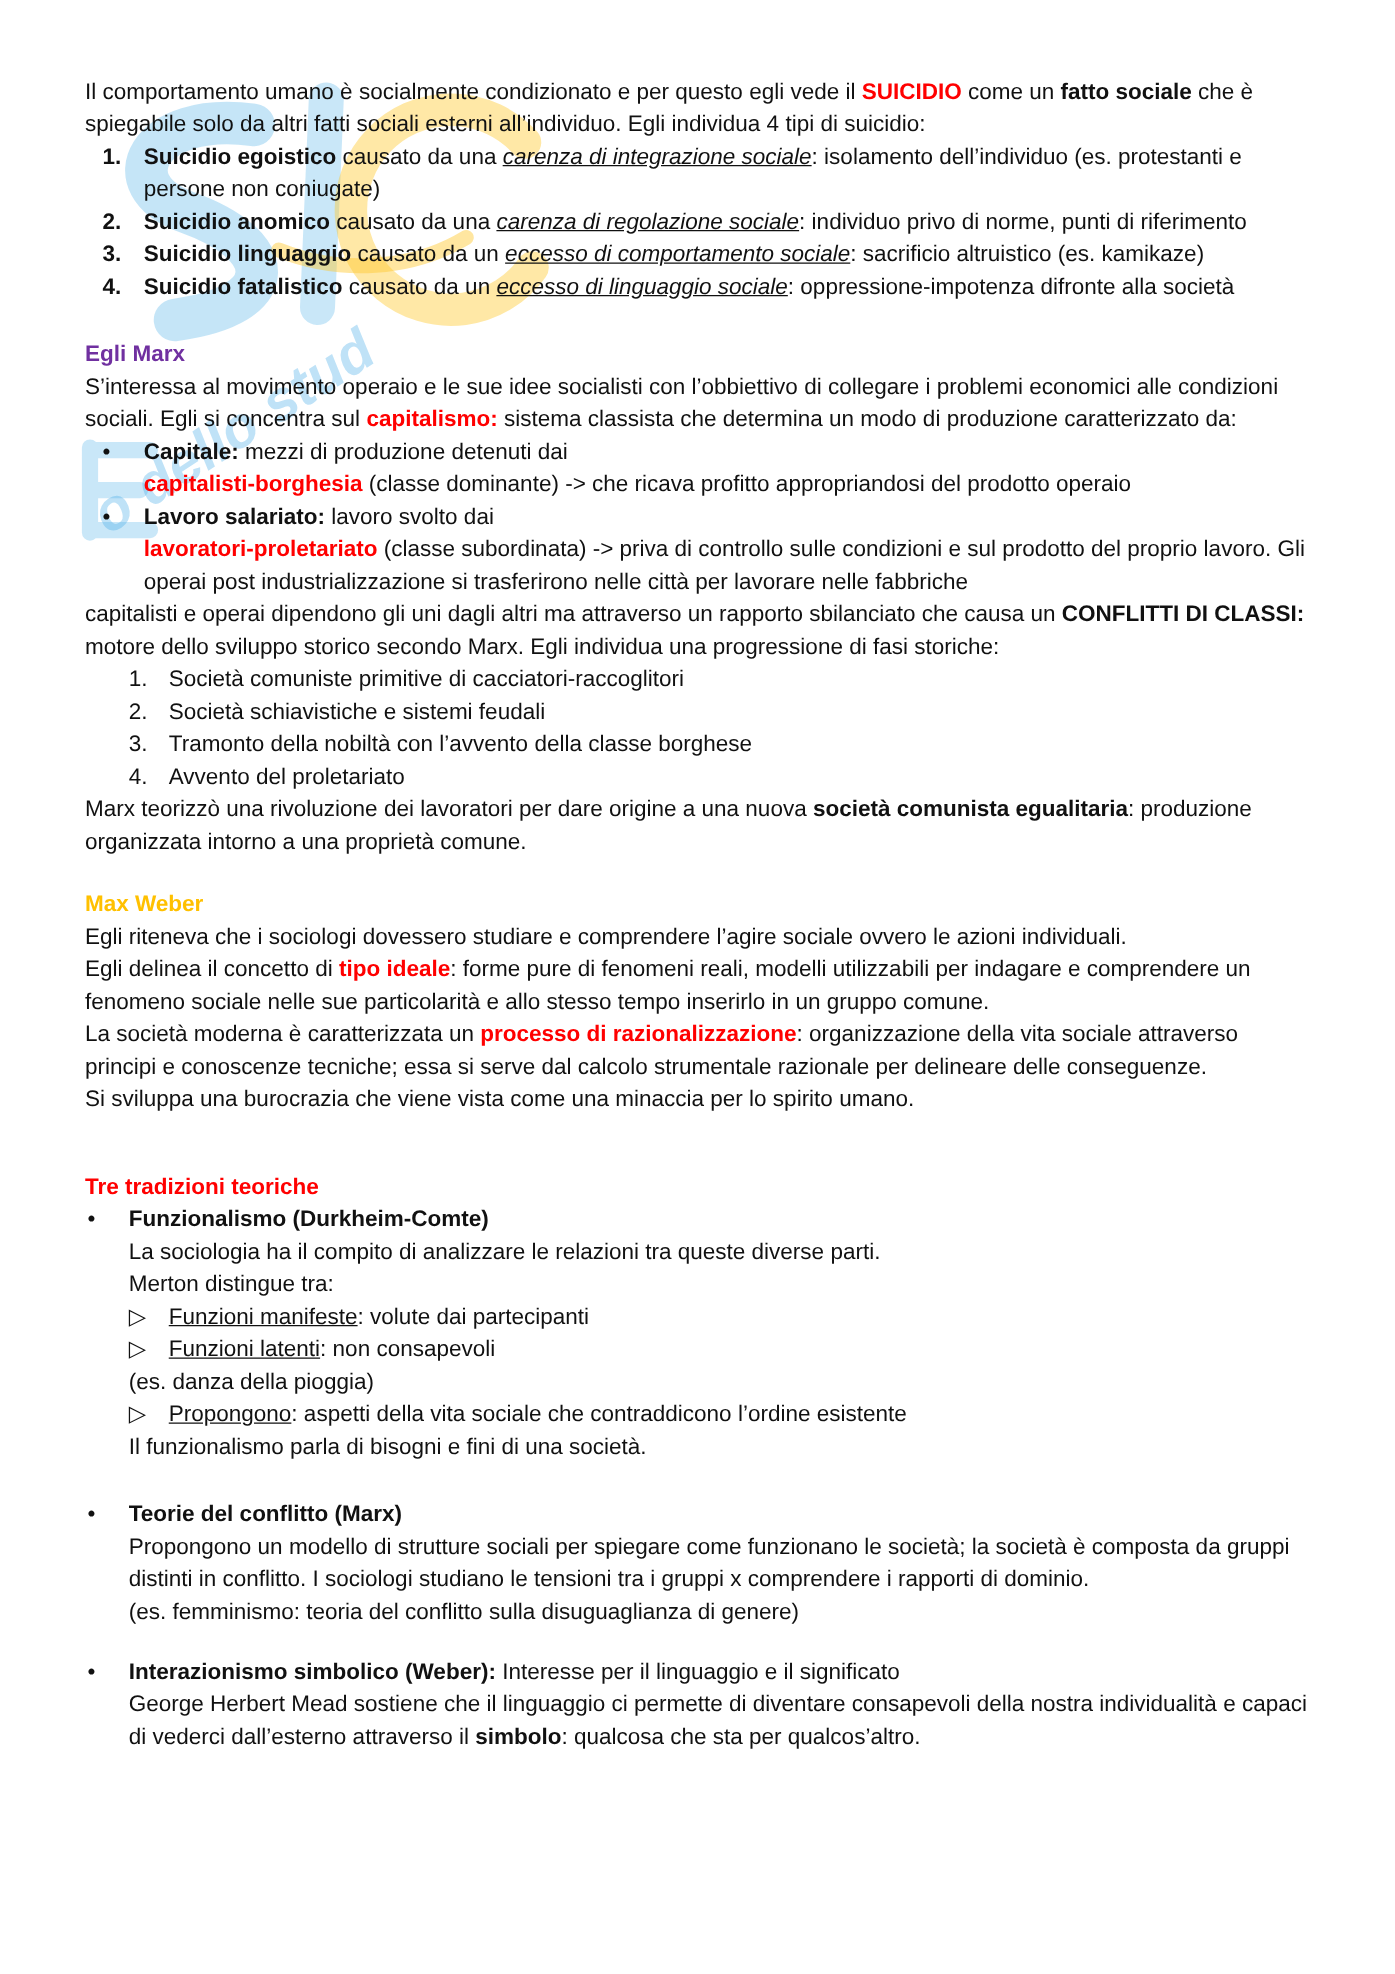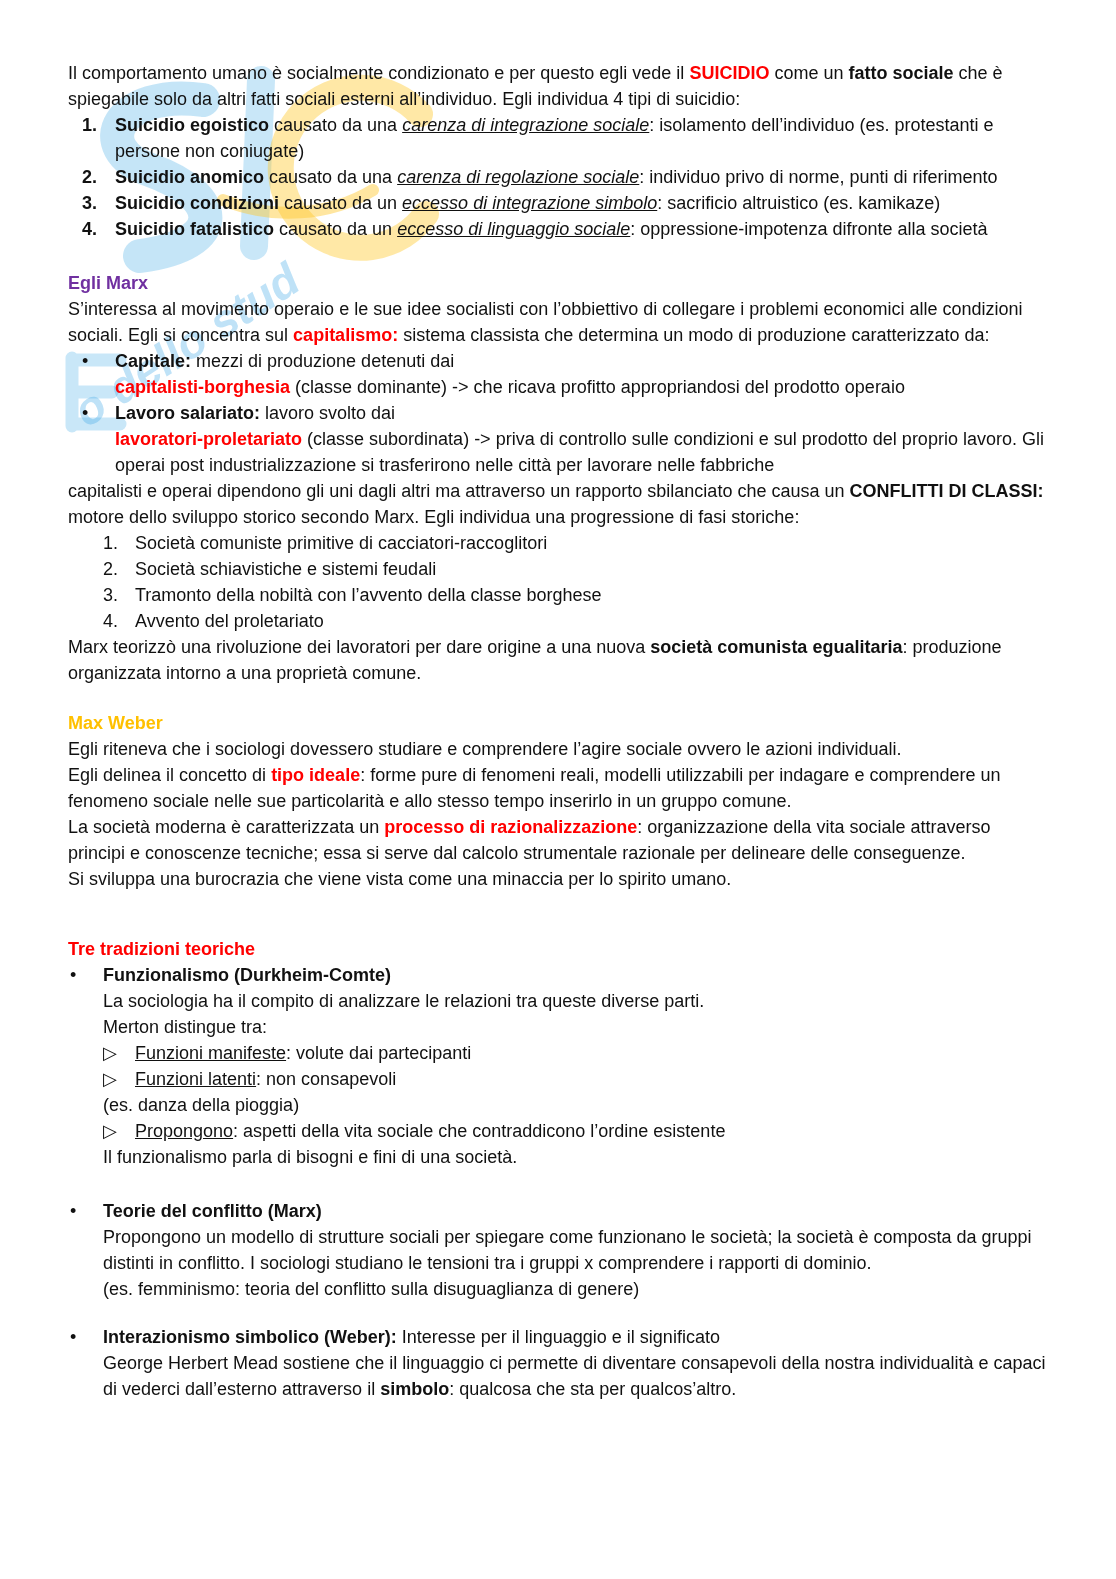--- a/index.html
+++ b/index.html
@@ -69,21 +69,21 @@
       <div class="block li1 li">
         <span class="marker b">1.</span>
         <span class="content"><span class="b">Suicidio egoistico</span><span> causato da una </span><span class="i u">carenza di integrazione sociale</span><span>: isolamento dell’individuo (es. protestanti e persone non coniugate)</span></span>
       </div>
       <div class="block li1 li">
         <span class="marker b">2.</span>
         <span class="content"><span class="b">Suicidio anomico</span><span> causato da una </span><span class="i u">carenza di regolazione sociale</span><span>: individuo privo di norme, punti di riferimento</span></span>
       </div>
       <div class="block li1 li">
         <span class="marker b">3.</span>
-        <span class="content"><span class="b">Suicidio condizioni</span><span> causato da un </span><span class="i u">eccesso di integrazione simbolo</span><span>: sacrificio altruistico (es. kamikaze)</span></span>
+        <span class="content"><span class="b">Suicidio linguaggio</span><span> causato da un </span><span class="i u">eccesso di comportamento sociale</span><span>: sacrificio altruistico (es. kamikaze)</span></span>
       </div>
       <div class="block li1 li">
         <span class="marker b">4.</span>
         <span class="content"><span class="b">Suicidio fatalistico</span><span> causato da un </span><span class="i u">eccesso di linguaggio sociale</span><span>: oppressione-impotenza difronte alla società</span></span>
       </div>
       <div style="height: 28px;"></div>
       <div class="block heading c-purple"><span>Egli Marx</span></div>
       <div class="block "><span>S’interessa al movimento operaio e le sue idee socialisti con l’obbiettivo di collegare i problemi economici alle condizioni sociali. Egli si concentra sul </span><span class="b c-red">capitalismo:</span><span> sistema classista che determina un modo di produzione caratterizzato da:</span></div>
       <div class="block li1 li">
         <span class="marker">•</span>

